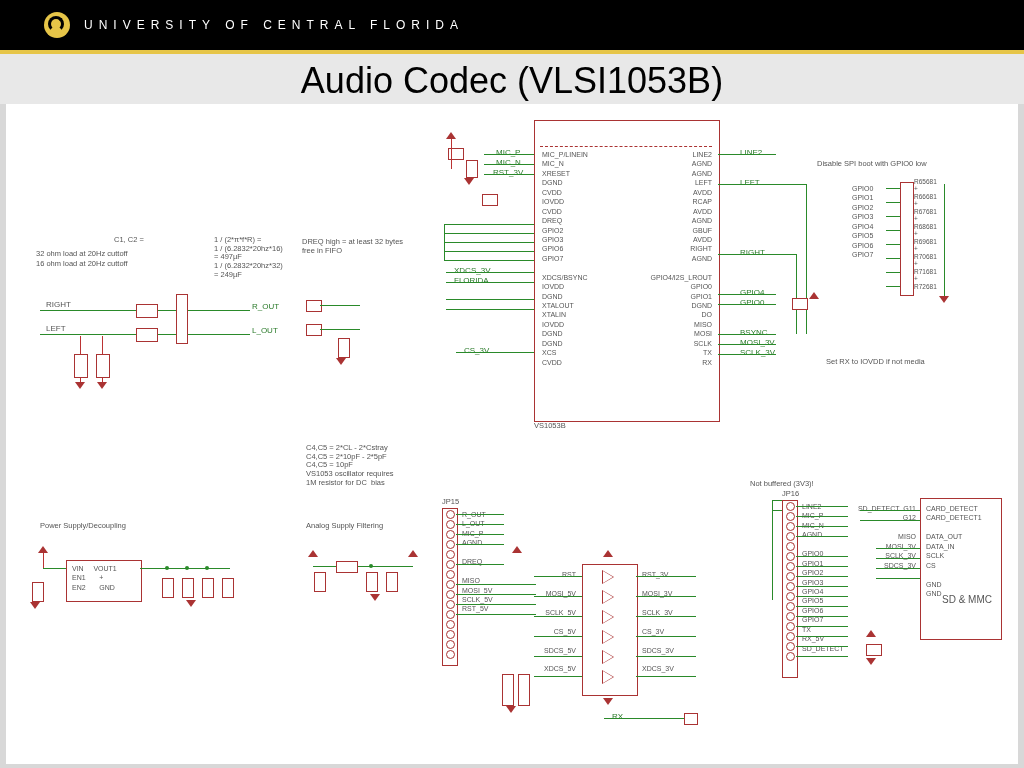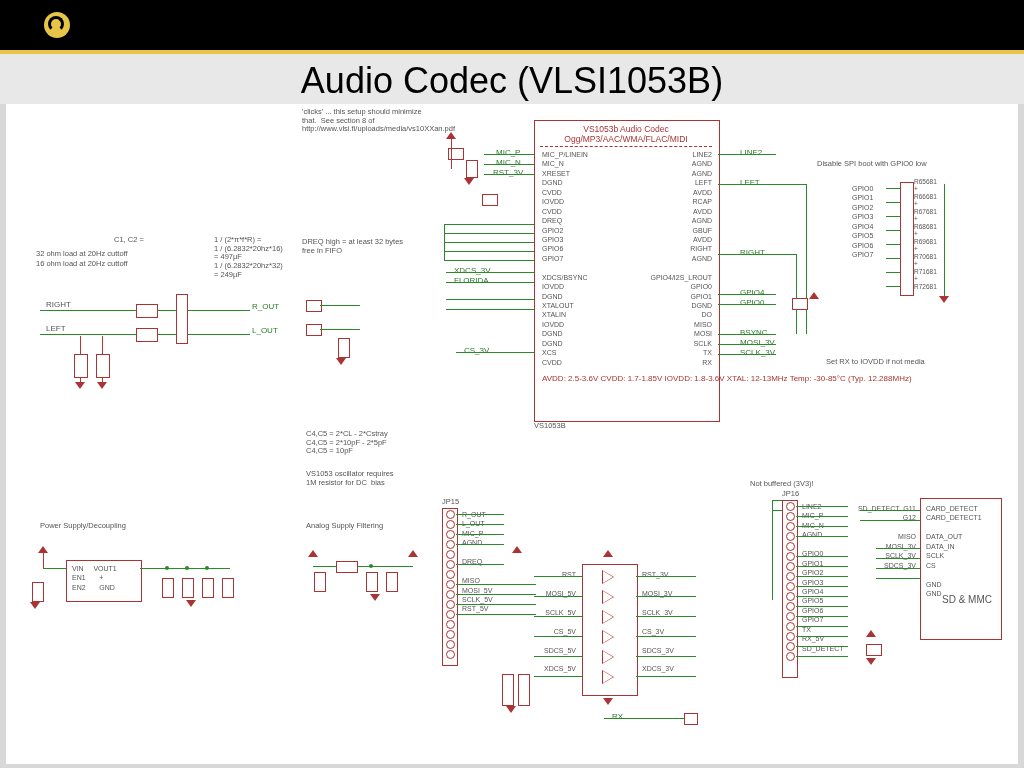--- a/index.html
+++ b/index.html
@@ -28,32 +28,28 @@
 .tri{position:absolute;width:0;height:0;border-left:5px solid transparent;border-right:5px solid transparent;border-bottom:7px solid #a33}
 .gnd{position:absolute;width:0;height:0;border-left:5px solid transparent;border-right:5px solid transparent;border-top:7px solid #a33}
 .buffer{position:absolute;width:0;height:0;border-top:7px solid transparent;border-bottom:7px solid transparent;border-left:12px solid #a33}
 .buffer::after{content:"";position:absolute;left:-11px;top:-6px;border-top:6px solid transparent;border-bottom:6px solid transparent;border-left:10px solid #fff}
 </style>
 </head>
 <body>
 
 <div class="header">
   <div class="logo"></div>
+  <div class="uni">UNIVERSITY OF CENTRAL FLORIDA</div>
 </div>
 <div class="title">Audio Codec (VLSI1053B)</div>
 
 <div class="slide">
 
-  <div class="note" style="left:296px;top:4px">'clicks' ... this setup should minimize
-that.  See section 8 of
-http://www.vlsi.fi/uploads/media/vs10XXan.pdf</div>
 
   <div class="chipbox" style="left:528px;top:16px;width:184px;height:300px"></div>
-  <div class="chiptitle" style="left:528px;top:20px;width:184px">VS1053b Audio Codec
-Ogg/MP3/AAC/WMA/FLAC/MIDI</div>
   <div class="chipbox" style="left:534px;top:42px;width:172px;height:0;border-top:1px dashed #a33;border-left:none;border-right:none;border-bottom:none"></div>
   <div class="pin" style="left:536px;top:46px">MIC_P/LINEIN
 MIC_N
 XRESET
 DGND
 CVDD
 IOVDD
 CVDD
 DREQ
 GPIO2
@@ -87,23 +83,20 @@
 GPIO4/I2S_LROUT
 GPIO0
 GPIO1
 DGND
 DO
 MISO
 MOSI
 SCLK
 TX
 RX</div>
-  <div class="specbox" style="left:536px;top:270px">AVDD:  2.5-3.6V      CVDD:  1.7-1.85V
-IOVDD:  1.8-3.6V     XTAL:  12-13MHz
-Temp:      -30-85°C       (Typ. 12.288MHz)</div>
   <div class="note" style="left:528px;top:318px">VS1053B</div>
 
   <div class="sig green" style="left:490px;top:44px">MIC_P</div>
   <div class="sig green" style="left:490px;top:54px">MIC_N</div>
   <div class="sig green" style="left:487px;top:64px">RST_3V</div>
   <div class="hw" style="left:478px;top:50px;width:50px"></div>
   <div class="hw" style="left:478px;top:60px;width:50px"></div>
   <div class="hw" style="left:478px;top:70px;width:50px"></div>
 
   <div class="sig green" style="left:448px;top:162px">XDCS_3V</div>
@@ -142,21 +135,21 @@
   <div class="note" style="left:108px;top:132px">C1, C2 =</div>
   <div class="note" style="left:30px;top:156px">16 ohm load at 20Hz cuttoff</div>
   <div class="note" style="left:30px;top:146px">32 ohm load at 20Hz cuttoff</div>
   <div class="note" style="left:208px;top:132px">1 / (2*π*f*R) =
 1 / (6.2832*20hz*16)
 = 497µF
 1 / (6.2832*20hz*32)
 = 249µF</div>
   <div class="note" style="left:296px;top:134px">DREQ high = at least 32 bytes
 free in FIFO</div>
-  <div class="note" style="left:300px;top:326px">C4,C5 = 2*CL - 2*Cstray
+  <div class="note" style="left:300px;top:340px">C4,C5 = 2*CL - 2*Cstray
 C4,C5 = 2*10pF - 2*5pF
 C4,C5 = 10pF</div>
   <div class="note" style="left:300px;top:366px">VS1053 oscillator requires
 1M resistor for DC  bias</div>
   <div class="note" style="left:34px;top:418px">Power Supply/Decoupling</div>
   <div class="note" style="left:300px;top:418px">Analog Supply Filtering</div>
   <div class="note" style="left:744px;top:376px">Not buffered (3V3)!</div>
   <div class="note" style="left:811px;top:56px">Disable SPI boot with GPIO0 low</div>
   <div class="note" style="left:820px;top:254px">Set RX to IOVDD if not media</div>
 

